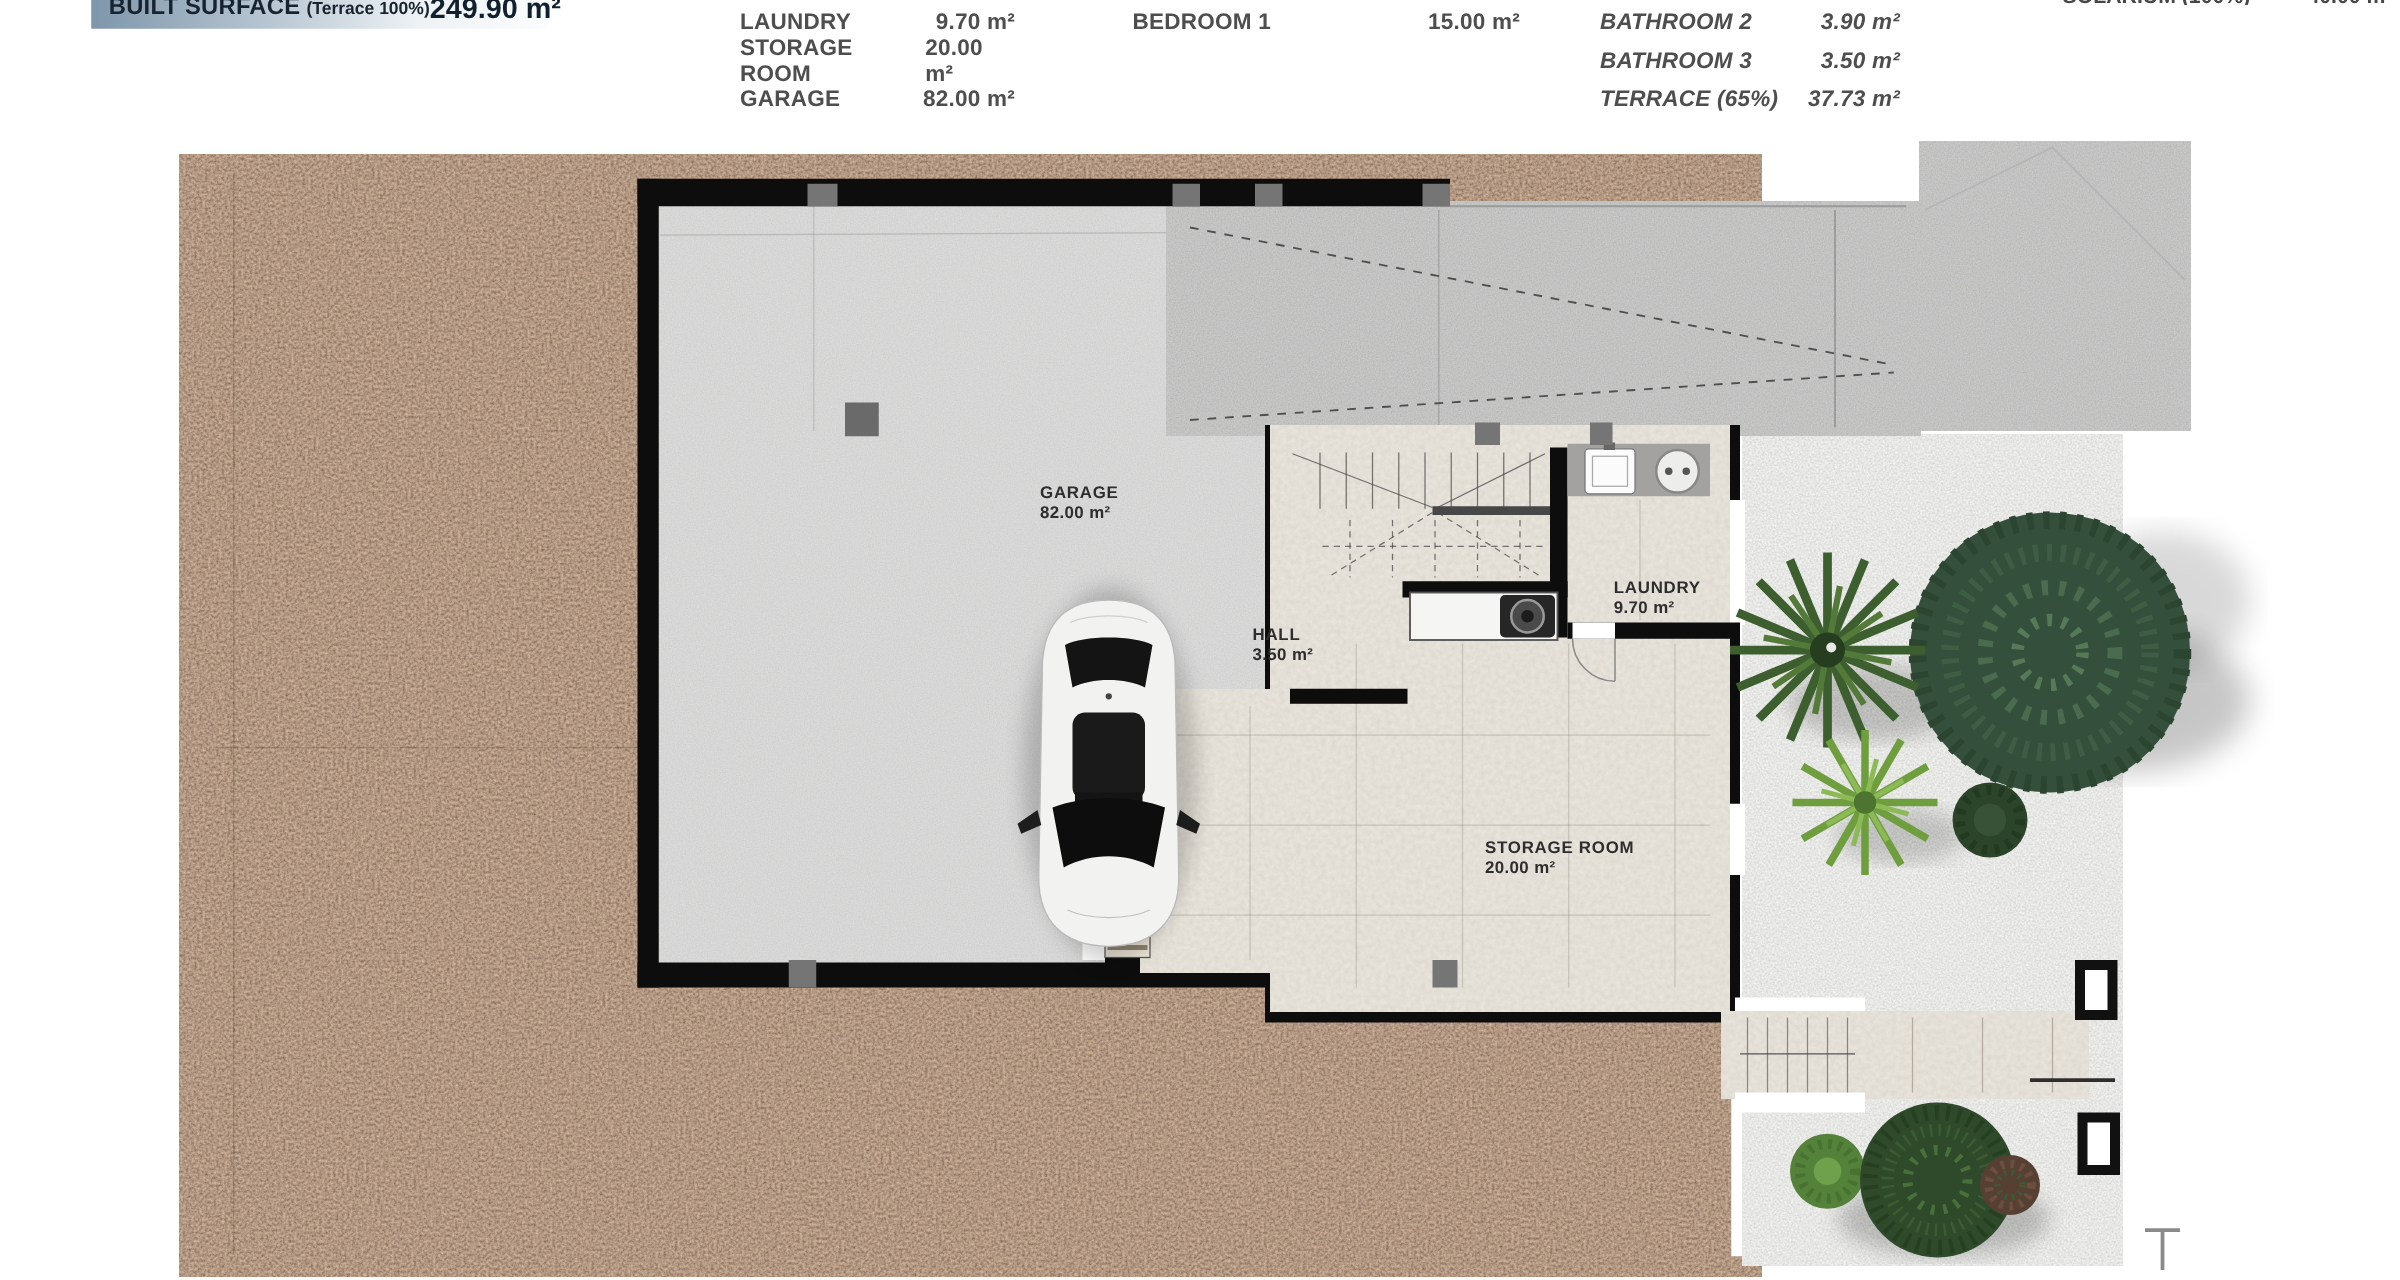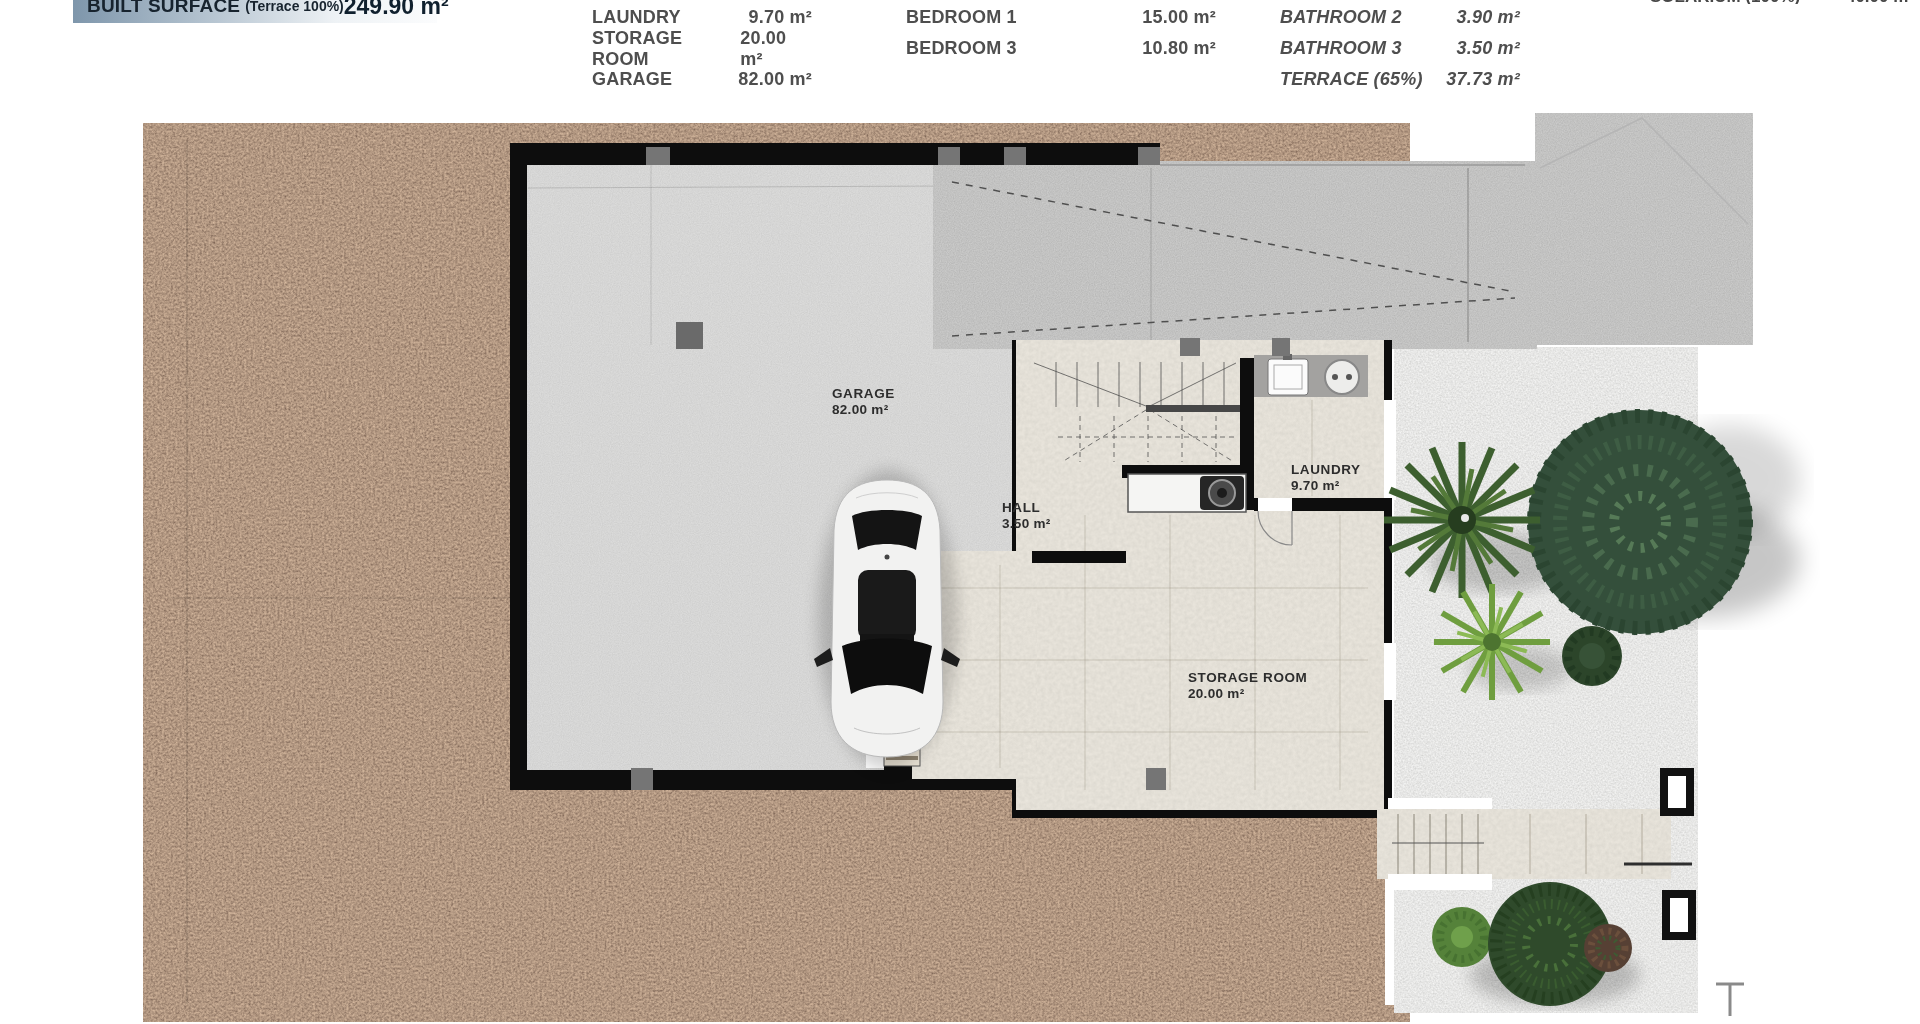--- a/index.html
+++ b/index.html
@@ -373,24 +373,20 @@
   <div class="trow">
     <span>GARAGE</span>
     <span class="tv">82.00 m²</span>
       </div>
 </div>
 <div class="tcol" style="left:906px;width:310px;">
   <div class="trow">
     <span>BEDROOM 1</span>
     <span class="tv">15.00 m²</span>
       </div>
-  <div class="trow">
-    <span>BEDROOM 3</span>
-    <span class="tv">10.80 m²</span>
-      </div>
 </div>
 <div class="tcol" style="left:1280px;width:240px;font-style:italic;">
   <div class="trow">
     <span>BATHROOM 2</span>
     <span class="tv">3.90 m²</span>
       </div>
   <div class="trow">
     <span>BATHROOM 3</span>
     <span class="tv">3.50 m²</span>
       </div>

